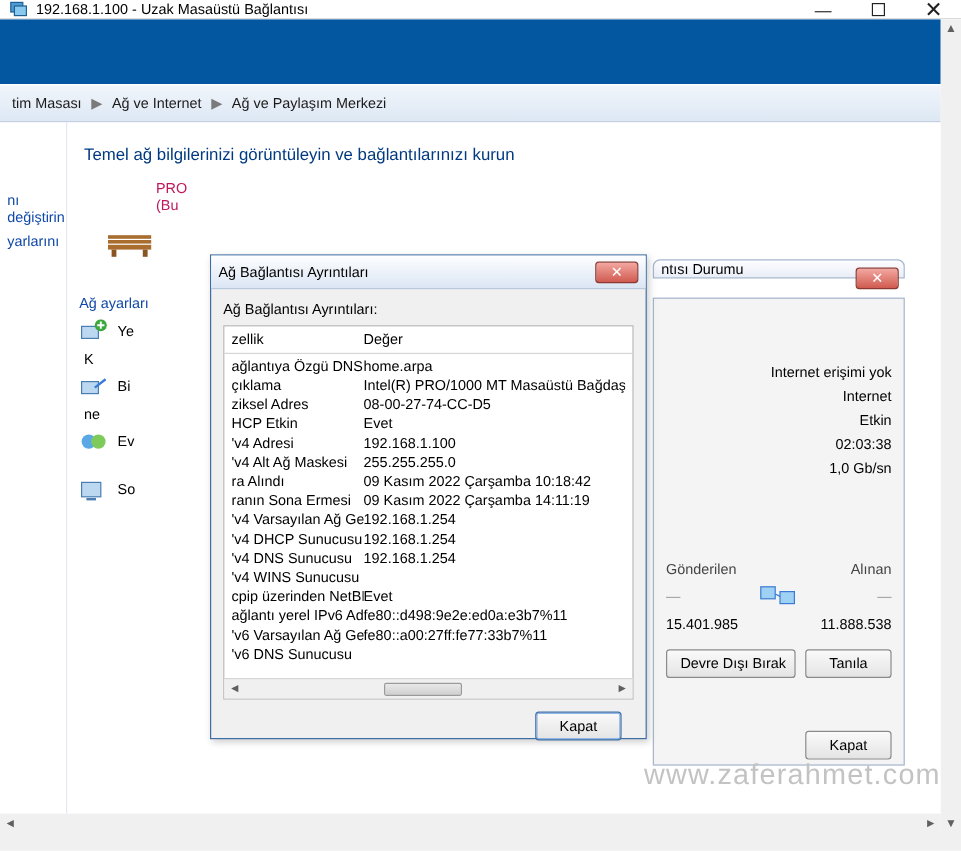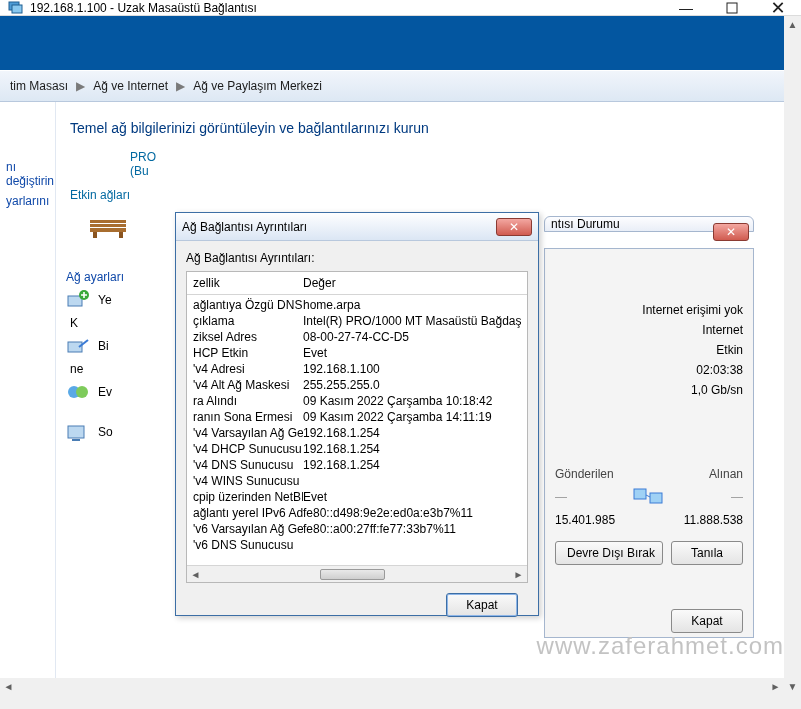--- a/index.html
+++ b/index.html
@@ -27,21 +27,21 @@
   .glass-bar { height: 32px; background: linear-gradient(#f1f5fb,#dde8f4); border-top: 1px solid #fff; border-bottom: 1px solid #b8c8dd; display: flex; align-items: center; padding: 0 6px; font-size: 12px; color: #1b1b1b; }
   .glass-bar .crumb { padding: 0 4px; }
   .glass-bar .sep { color: #7a7a7a; padding: 0 4px; }
 
   .explorer-body { position: relative; height: 576px; background: #fff; display: flex; }
   .left-pane { width: 56px; padding: 12px 6px; font-size: 12px; color: #003399; border-right: 1px solid #e1e8f2; }
   .left-pane div { margin-bottom: 6px; color: #1049a9; }
 
   .main-pane { flex: 1; padding: 10px 20px 10px 10px; position: relative; }
   .heading-main { color: #003a80; font-size: 14px; margin: 8px 0 14px 4px; }
-  .label-blk { font-size:12px; color:#0369a1; margin: 0 0 10px 4px; }
+  .label-blk { font-size:12px; color:#be185d; margin: 0 0 10px 4px; }
   .bench-icon { width: 44px; height: 28px; display: inline-block; vertical-align: middle; margin-right: 8px; }
   .sect-label { font-size:12px; color:#1049a9; margin: 30px 0 6px 0; }
   .mini-icon-row { display:flex; align-items:center; margin: 6px 0; font-size:12px; }
   .mini-icon { width: 24px; height: 20px; margin-right: 8px; }
 
   
   .status-frag-title { position: absolute; left: 544px; top: 200px; width: 210px; height: 16px; background: linear-gradient(#fdfdff,#e9eef7); border: 1px solid #a5b6ce; font-size:12px; display:flex; align-items:center; padding-left:6px; border-top-left-radius:6px; border-top-right-radius:6px;}
   .status-close { position:absolute; right:4px; top:6px; width:36px; height:18px; background:linear-gradient(#f3a7a1,#d05b50); border:1px solid #8a3a32; border-radius:3px; display:flex;align-items:center;justify-content:center;color:#fff;font-size:12px;}
   .status-frag-body { position:absolute; left:544px; top:232px; width:210px; height:390px; background:#f4f4f4; border:1px solid #a5b6ce; font-size:12px; padding:8px 10px; }
   .status-frag-body .line { display:flex; justify-content:flex-end; margin:6px 0; }
@@ -111,21 +111,20 @@
         <div>nı değiştirin</div>
         <div>yarlarını</div>
       </div>
 
       <div class="main-pane">
         <div class="heading-main">Temel ağ bilgilerinizi görüntüleyin ve bağlantılarınızı kurun</div>
         <div class="label-blk" style="padding-left:60px">
           <span>PRO</span><br>
           <span>(Bu</span>
         </div>
-        <div class="label-blk">Etkin ağları</div>
         <div class="mini-icon-row" style="margin-left:20px">
           <svg class="bench-icon" viewBox="0 0 44 28">
               <rect x="4" y="16" width="36" height="4" fill="#a86d2f"></rect>
               <rect x="7" y="20" width="4" height="6" fill="#8a5420"></rect>
               <rect x="33" y="20" width="4" height="6" fill="#8a5420"></rect>
               <rect x="4" y="8" width="36" height="3" fill="#a86d2f"></rect>
               <rect x="4" y="12" width="36" height="3" fill="#a86d2f"></rect>
             </svg>
         </div>
         <div class="sect-label">Ağ ayarları</div>

